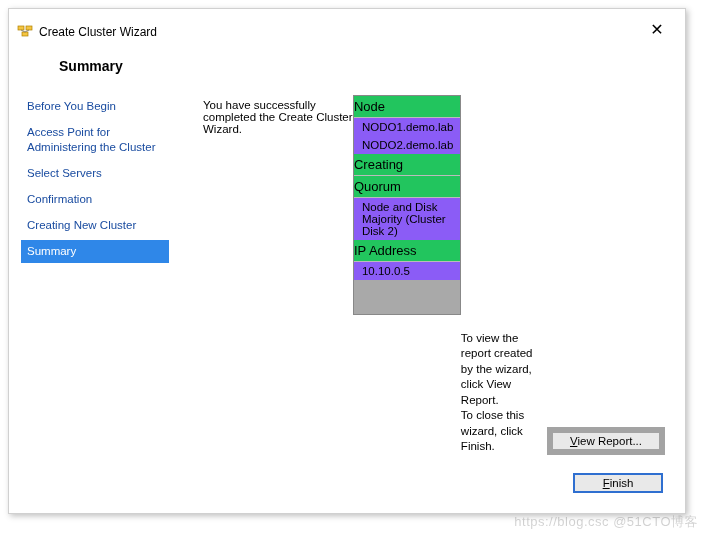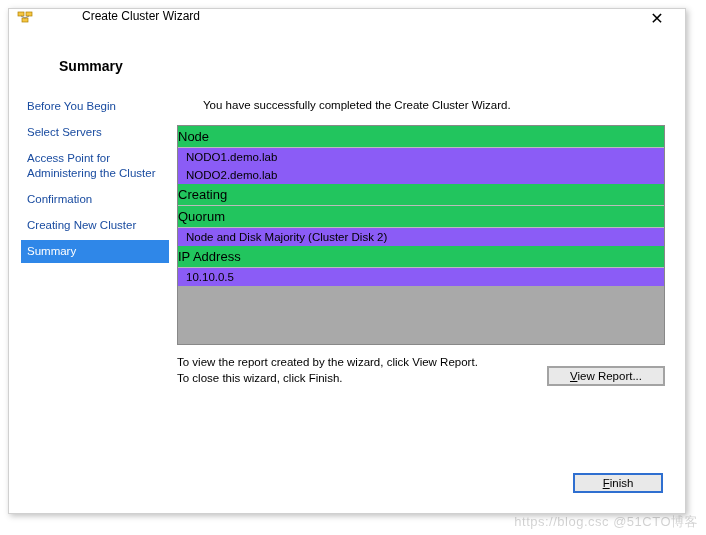--- a/index.html
+++ b/index.html
@@ -1,35 +1,35 @@
 <!DOCTYPE html>
 <html><head>
 <meta charset="utf-8">
 <style>
   * { box-sizing: border-box; font-family: "Segoe UI", Tahoma, sans-serif; }
   body { margin: 0; background: #fff; width: 706px; height: 535px; position: relative; }
   .outer { position: absolute; left: 8px; top: 8px; width: 678px; height: 506px; border: 1px solid #d0d0d0; box-shadow: 2px 2px 6px rgba(0,0,0,0.25); background: #fff; }
-  .titlebar { height: 30px; display: flex; align-items: flex-start; padding: 0 8px; gap: 43px; }
+  .titlebar { height: 30px; display: flex; align-items: flex-end; padding: 0 8px; }
   .titlebar .icon { width: 16px; height: 16px; margin-right: 6px; display:inline-block; }
   .titlebar .title { font-size: 12px; color: #000; flex: 1; }
   .titlebar .close { font-size: 16px; color: #000; width: 40px; text-align: center; cursor: default; }
   .header { padding: 18px 0 14px 50px; }
   .header .h { font-size: 14px; font-weight: bold; color: #000; }
   .body { display: flex; height: 366px; }
   .sidebar { width: 160px; padding: 6px 0 0 12px; }
   .sidebar .item { font-size: 11.5px; color: #1a4ca0; padding: 4px 6px; line-height: 1.3; margin-bottom: 3px; cursor: default; }
   .sidebar .item.selected { background: #2f87e8; color: #fff; }
-  .main { flex: 1; padding: 6px 20px 0 8px; display: flex; flex-direction: column; }
+  .main { flex: 1; padding: 6px 20px 0 8px; display: flex; flex-direction: row; }
   .intro { font-size: 11.5px; color: #000; padding: 4px 0 14px 26px; }
   .results { border: 1px solid #888; background: #a9a9a9; height: 220px; overflow: hidden; }
   .results .rowhead { background: #22c55e; font-size: 13px; padding: 3px 0; border-bottom: 1px solid #bbb; }
   .results .rowval { background: #8b5cf6; font-size: 11.5px; padding: 3px 8px; }
   .belowrow { display: flex; align-items: flex-end; margin-top: 10px; }
   .belowtext { font-size: 11.5px; color: #000; flex: 1; line-height: 1.35; }
-  .btn { font-size: 11.5px; background: #e9e9e9; border: 2px solid #a3a3a3; padding: 2px 0; min-width: 110px; text-align: center; cursor: default; }
+  .btn { font-size: 11.5px; background: #e9e9e9; border: 6px solid #a3a3a3; padding: 2px 0; min-width: 110px; text-align: center; cursor: default; }
   .btn.vr { min-width: 118px; }
   .footer { display: flex; justify-content: flex-end; padding: 18px 22px 0 0; }
   .btn.finish { min-width: 90px; border: 2px solid #2f6fd0; padding: 2px 16px; }
   .underline-first::first-letter { text-decoration: underline; }
   .vr-label .u { text-decoration: underline; }
   .watermark { position: absolute; right: 8px; bottom: 4px; font-size: 13px; color: rgba(0,0,0,0.18); letter-spacing: 0.5px; }
 </style>
 </head>
 <body>
 
@@ -50,22 +50,22 @@
   </div>
 
   <div class="header">
     <span class="h">Summary</span>
   </div>
 
   <div class="body">
 
     <div class="sidebar">
       <div class="item">Before You Begin</div>
+      <div class="item">Access Point for Administering the Cluster</div>
       <div class="item">Select Servers</div>
-      <div class="item">Access Point for Administering the Cluster</div>
       <div class="item">Confirmation</div>
       <div class="item">Creating New Cluster</div>
       <div class="item selected">Summary</div>
     </div>
 
     <div class="main">
       <div class="intro">You have successfully completed the Create Cluster Wizard.</div>
 
       <div class="results">
         <div class="rowhead">Node</div>

